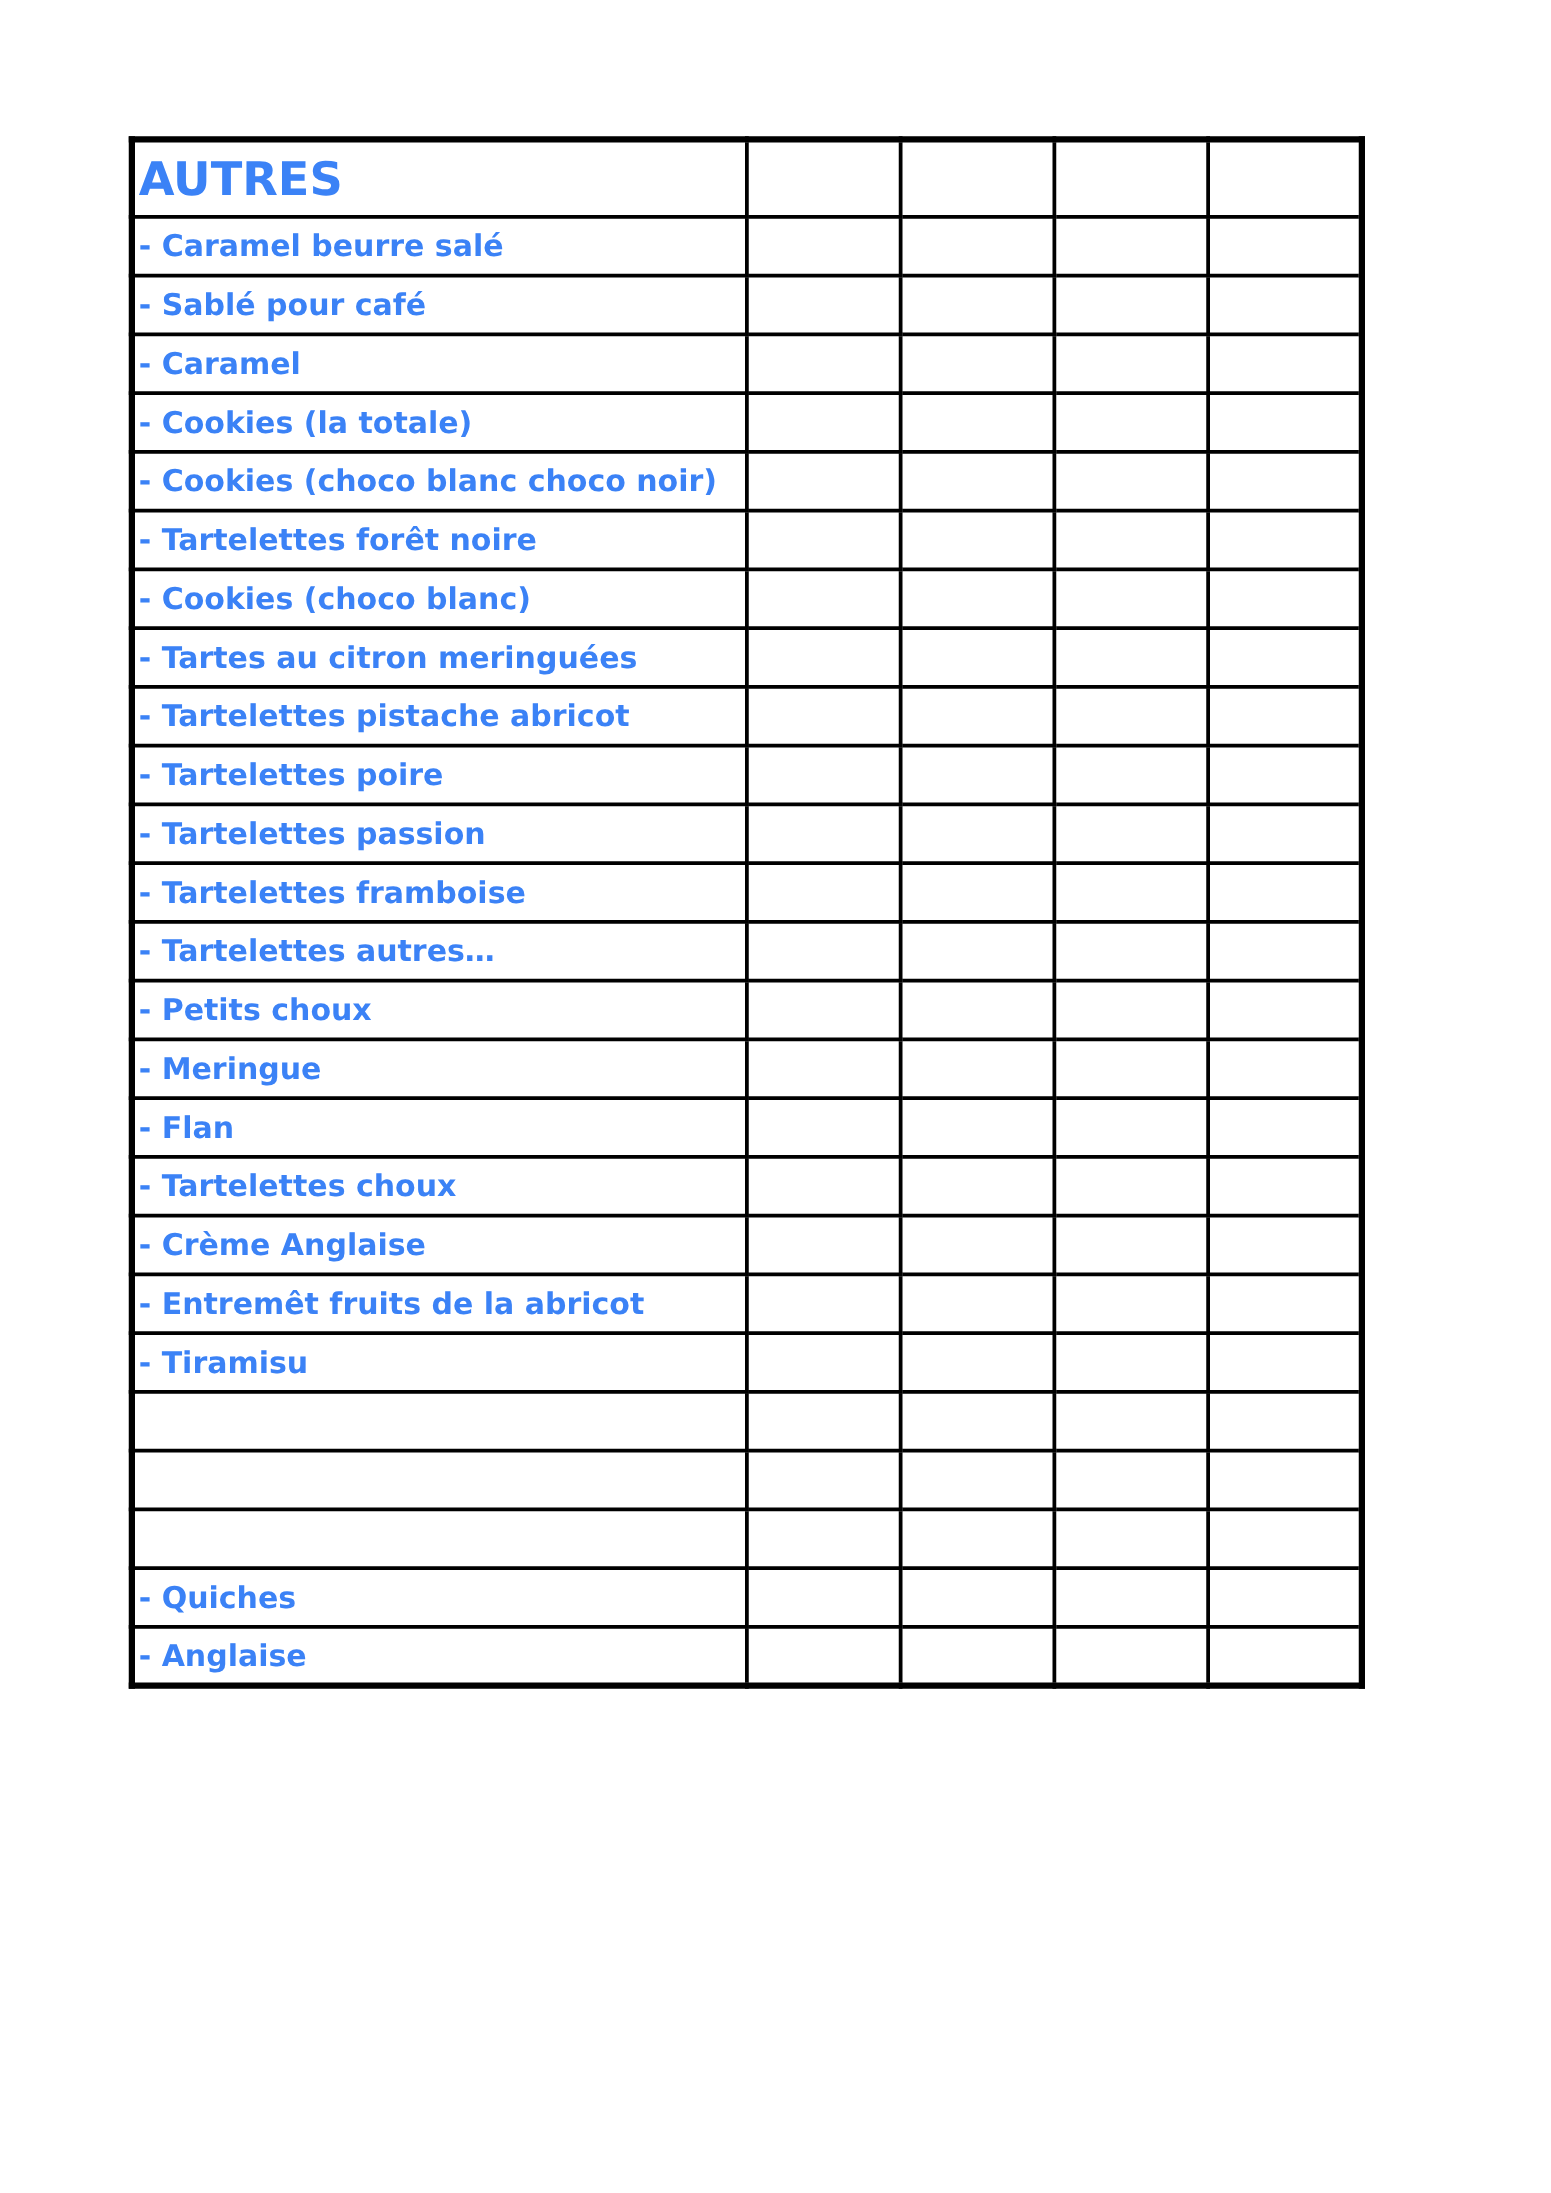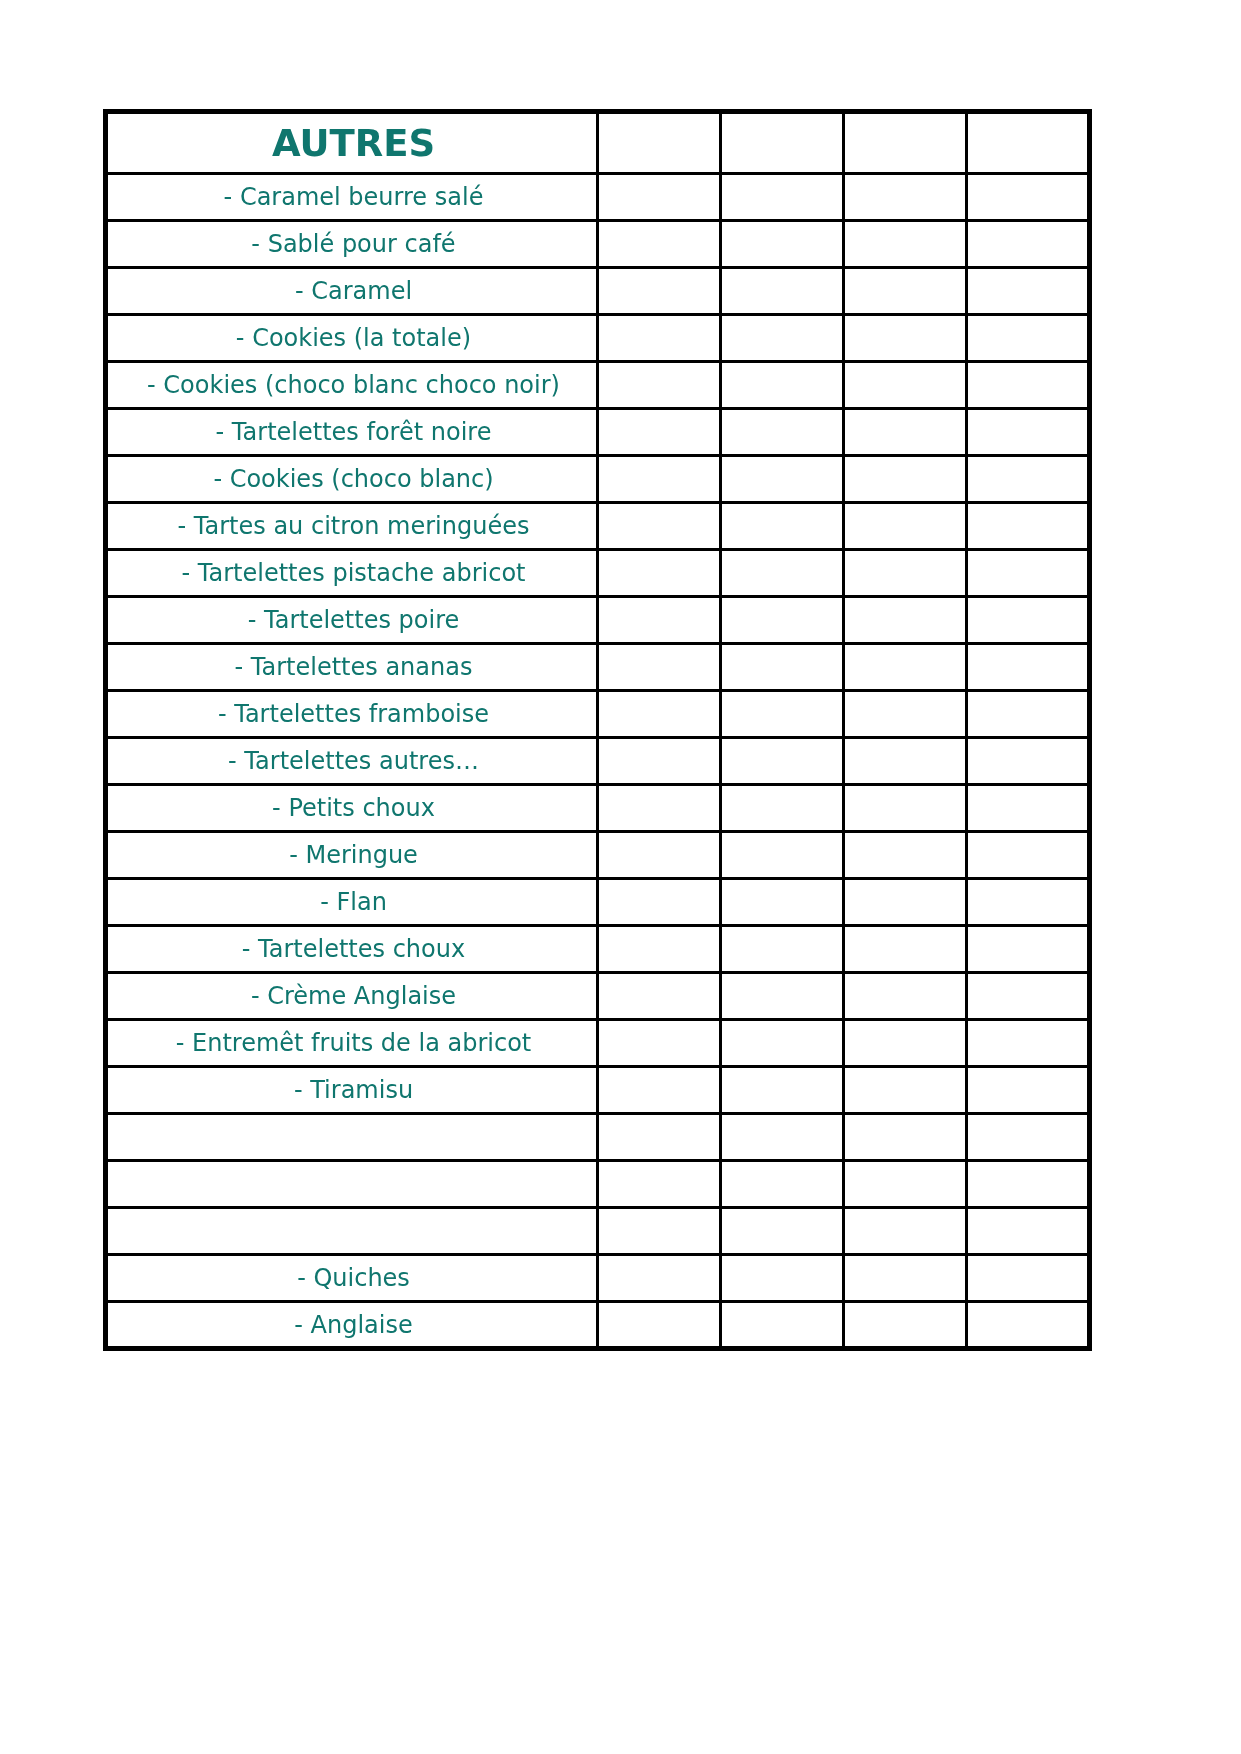--- a/index.html
+++ b/index.html
@@ -6,22 +6,21 @@
     margin: 0;
     padding: 0;
     background: #ffffff;
   }
   .page {
     position: relative;
     width: 1241px;
     height: 1754px;
     background: #ffffff;
     font-family: "DejaVu Sans", "Liberation Sans", sans-serif;
-    color: #0f766e;
-    text-align: center;
+    color: #3b82f6;
   }
   table.menu-table {
     position: absolute;
     left: 103px;
     top: 109px;
     border-collapse: collapse;
     table-layout: fixed;
     width: 986px;
     border: 5px solid #000000;
   }
@@ -39,21 +38,21 @@
   }
   td.title-cell {
     font-size: 37px;
     font-weight: bold;
     padding: 0 0 0 3px;
     white-space: nowrap;
     letter-spacing: 0px;
   }
   td.label-cell {
     font-size: 24px;
-    font-weight: normal;
+    font-weight: bold;
     padding: 0 0 0 3px;
     white-space: nowrap;
   }
   td.empty-cell {
     padding: 0;
   }
 </style>
 </head>
 <body>
 
@@ -149,21 +148,21 @@
 
     <tr class="item-row">
       <td class="label-cell">- Tartelettes poire</td>
     <td class="empty-cell"></td>
           <td class="empty-cell"></td>
           <td class="empty-cell"></td>
           <td class="empty-cell"></td>
         </tr>
 
     <tr class="item-row">
-      <td class="label-cell">- Tartelettes ananas</td>
+      <td class="label-cell">- Tartelettes passion</td>
     <td class="empty-cell"></td>
           <td class="empty-cell"></td>
           <td class="empty-cell"></td>
           <td class="empty-cell"></td>
         </tr>
 
     <tr class="item-row">
       <td class="label-cell">- Tartelettes framboise</td>
     <td class="empty-cell"></td>
           <td class="empty-cell"></td>

